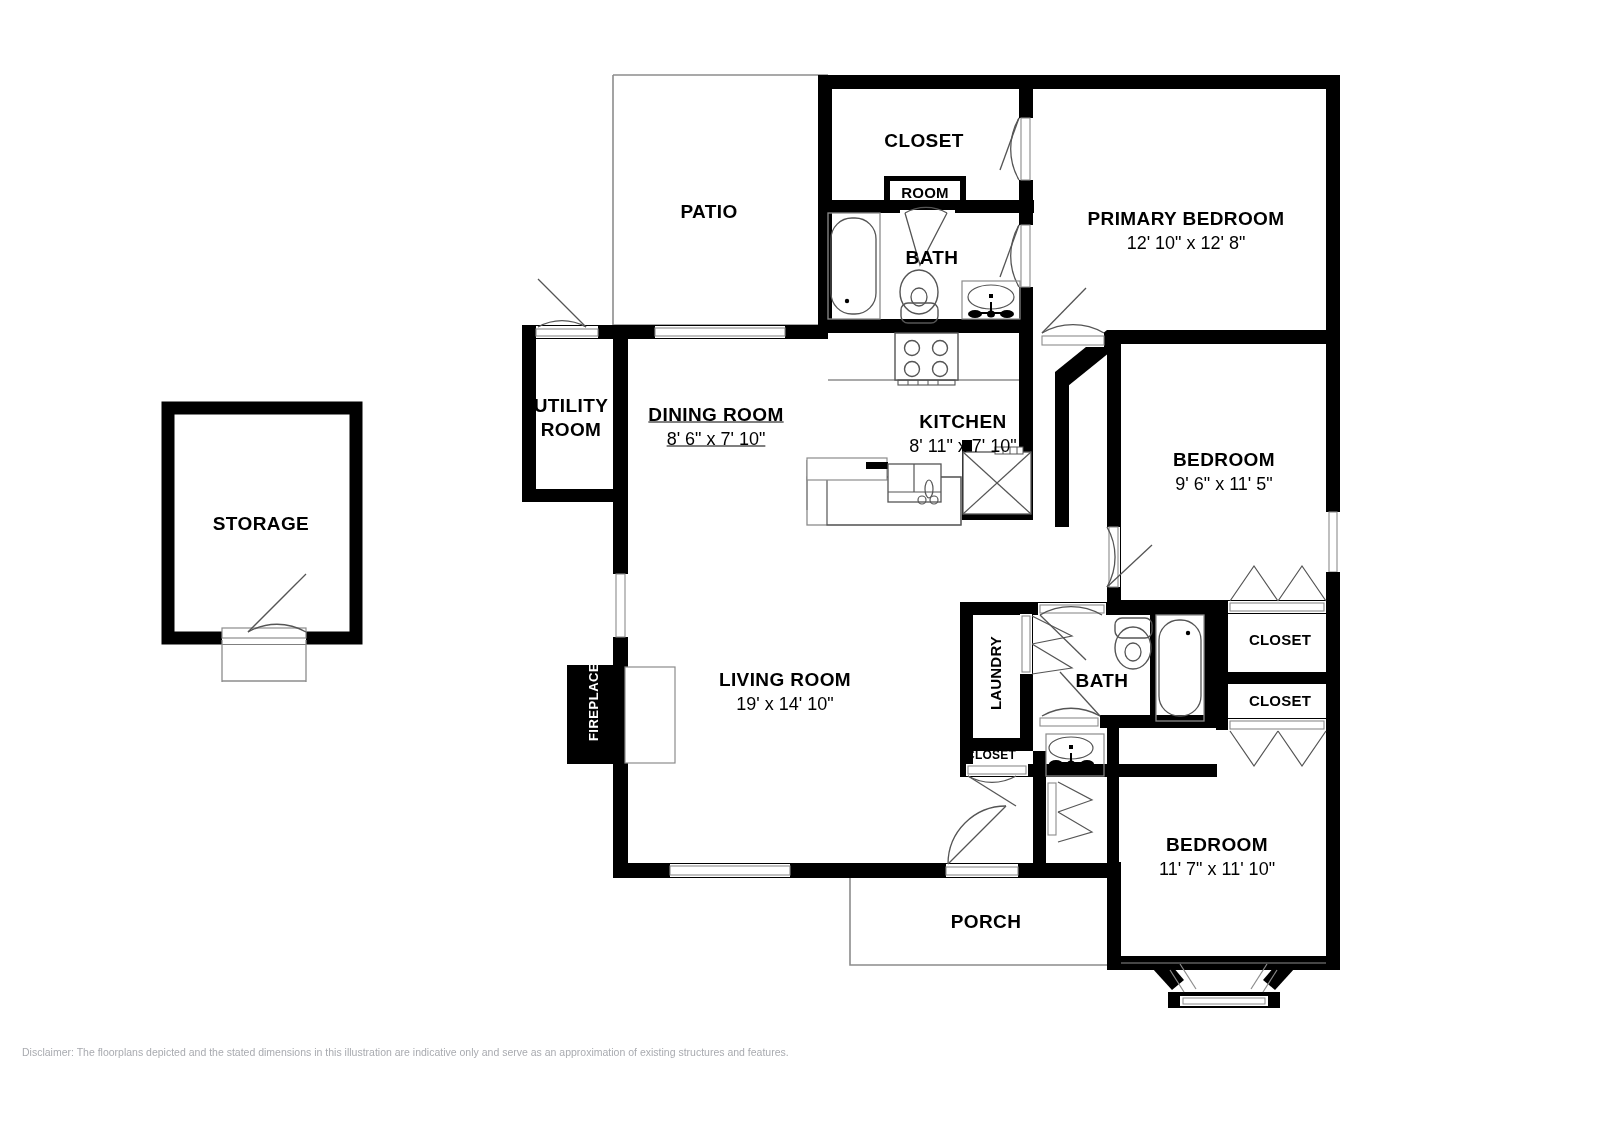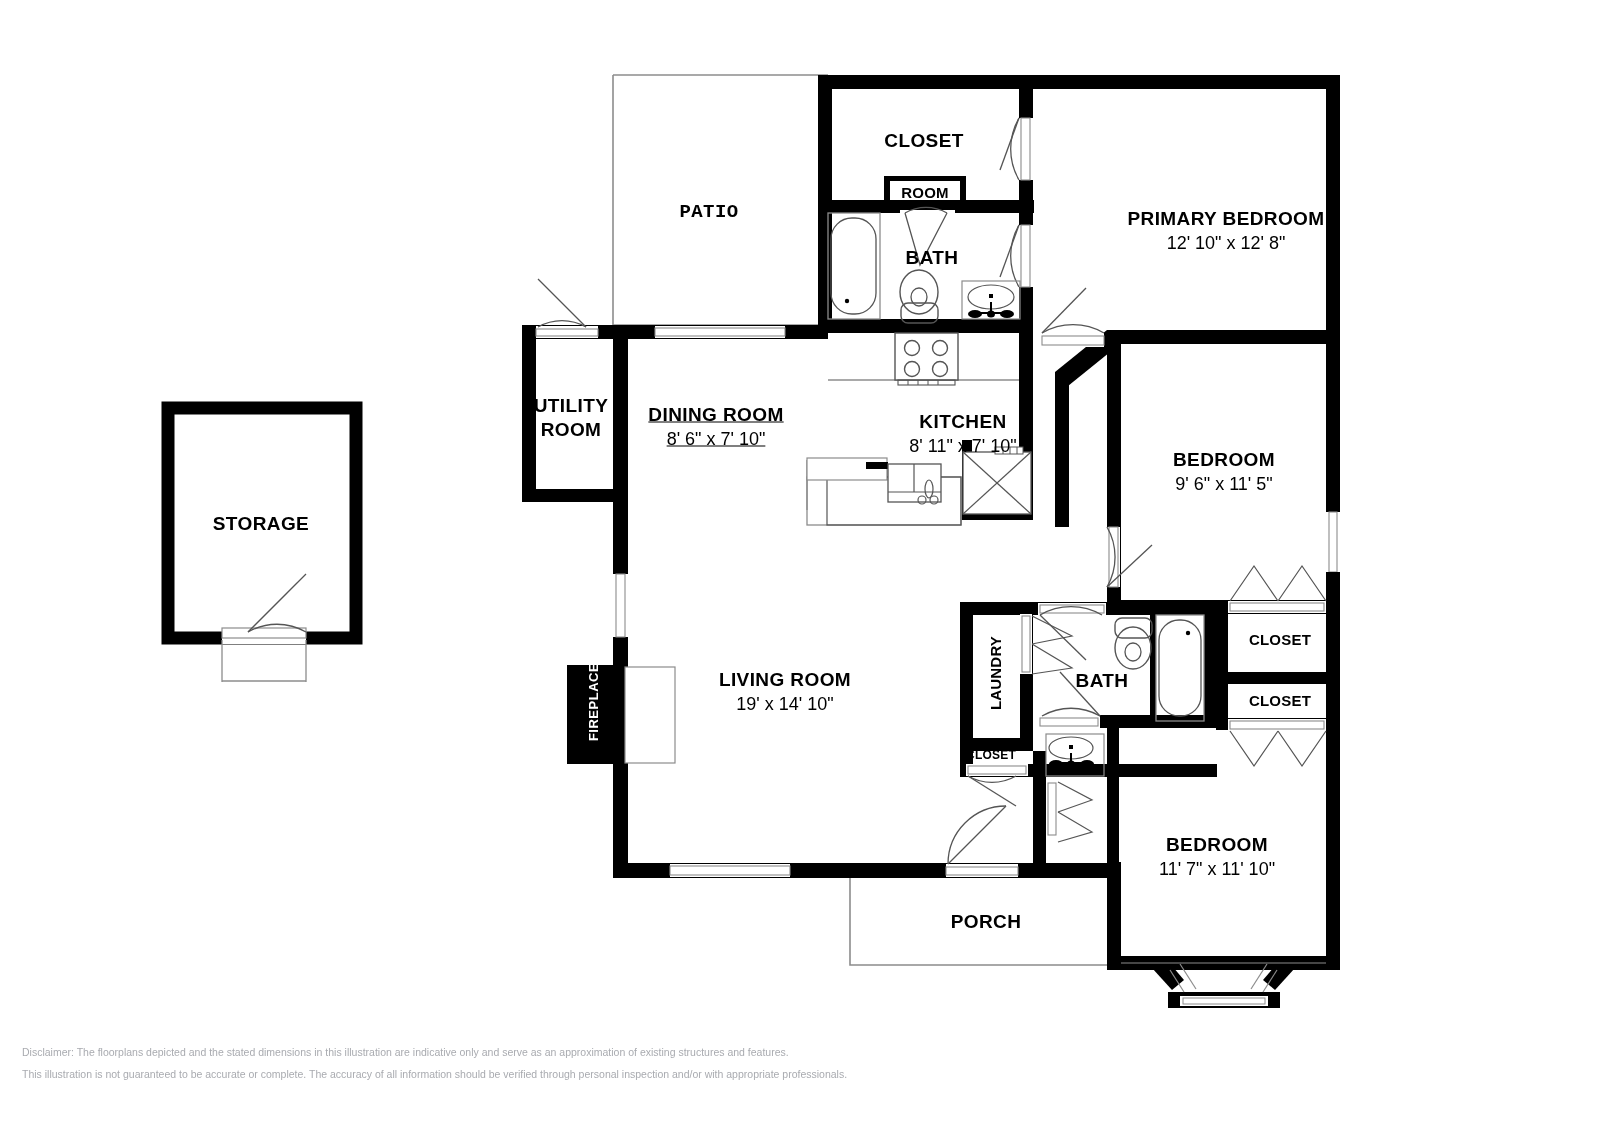--- a/index.html
+++ b/index.html
@@ -357,37 +357,37 @@
       <line x1="963" y1="452" x2="1031" y2="514" stroke="#555" stroke-width="1.2"></line>
       <line x1="1031" y1="452" x2="963" y2="514" stroke="#555" stroke-width="1.2"></line>
       <rect x="995" y="447" width="28" height="7" fill="#ffffff" stroke="#555" stroke-width="1"></rect>
       <line x1="1003" y1="447" x2="1003" y2="454" stroke="#555" stroke-width="1"></line>
       <line x1="1010" y1="447" x2="1010" y2="454" stroke="#555" stroke-width="1"></line>
       <line x1="1017" y1="447" x2="1017" y2="454" stroke="#555" stroke-width="1"></line>
     </g>
 
   </svg>
 
-  <div class="room-label" style="left:709px; top:212px;font-family:Liberation Mono, monospace;">
+  <div class="room-label" style="left:709px; top:212px;">
     <div class="name">PATIO</div>
   </div>
 
   <div class="room-label" style="left:924px; top:141px;">
     <div class="name">CLOSET</div>
   </div>
 
   <div class="room-label small" style="left:925px; top:193px;">
     <div class="name">ROOM</div>
   </div>
 
   <div class="room-label" style="left:932px; top:258px;">
     <div class="name">BATH</div>
   </div>
 
-  <div class="room-label" style="left:1186px; top:231px;margin-left:40px;">
+  <div class="room-label" style="left:1186px; top:231px;">
     <div class="name">PRIMARY BEDROOM</div>
     <div class="dims">12' 10" x 12' 8"</div>
   </div>
 
   <div class="room-label" style="left:571px; top:418px;text-align:center;">
     <div class="name">UTILITY<br>ROOM</div>
   </div>
 
   <div class="room-label" style="left:716px; top:427px;text-decoration:underline;">
     <div class="name">DINING ROOM</div>
@@ -441,16 +441,15 @@
     <div class="name">BEDROOM</div>
     <div class="dims">11' 7" x 11' 10"</div>
   </div>
 
   <div class="room-label" style="left:986px; top:922px;text-align:center;">
     <div class="name">PORCH</div>
   </div>
 
   <div id="disclaimer">
     <p>Disclaimer: The floorplans depicted and the stated dimensions in this illustration are indicative only and serve as an approximation of existing structures and features.</p>
-    <p>This illustration is not guaranteed to be accurate or complete. The accuracy of all information should be verified through personal inspection and/or with appropriate professionals.</p>
   </div>
 
 </div>
 
 </body></html>

